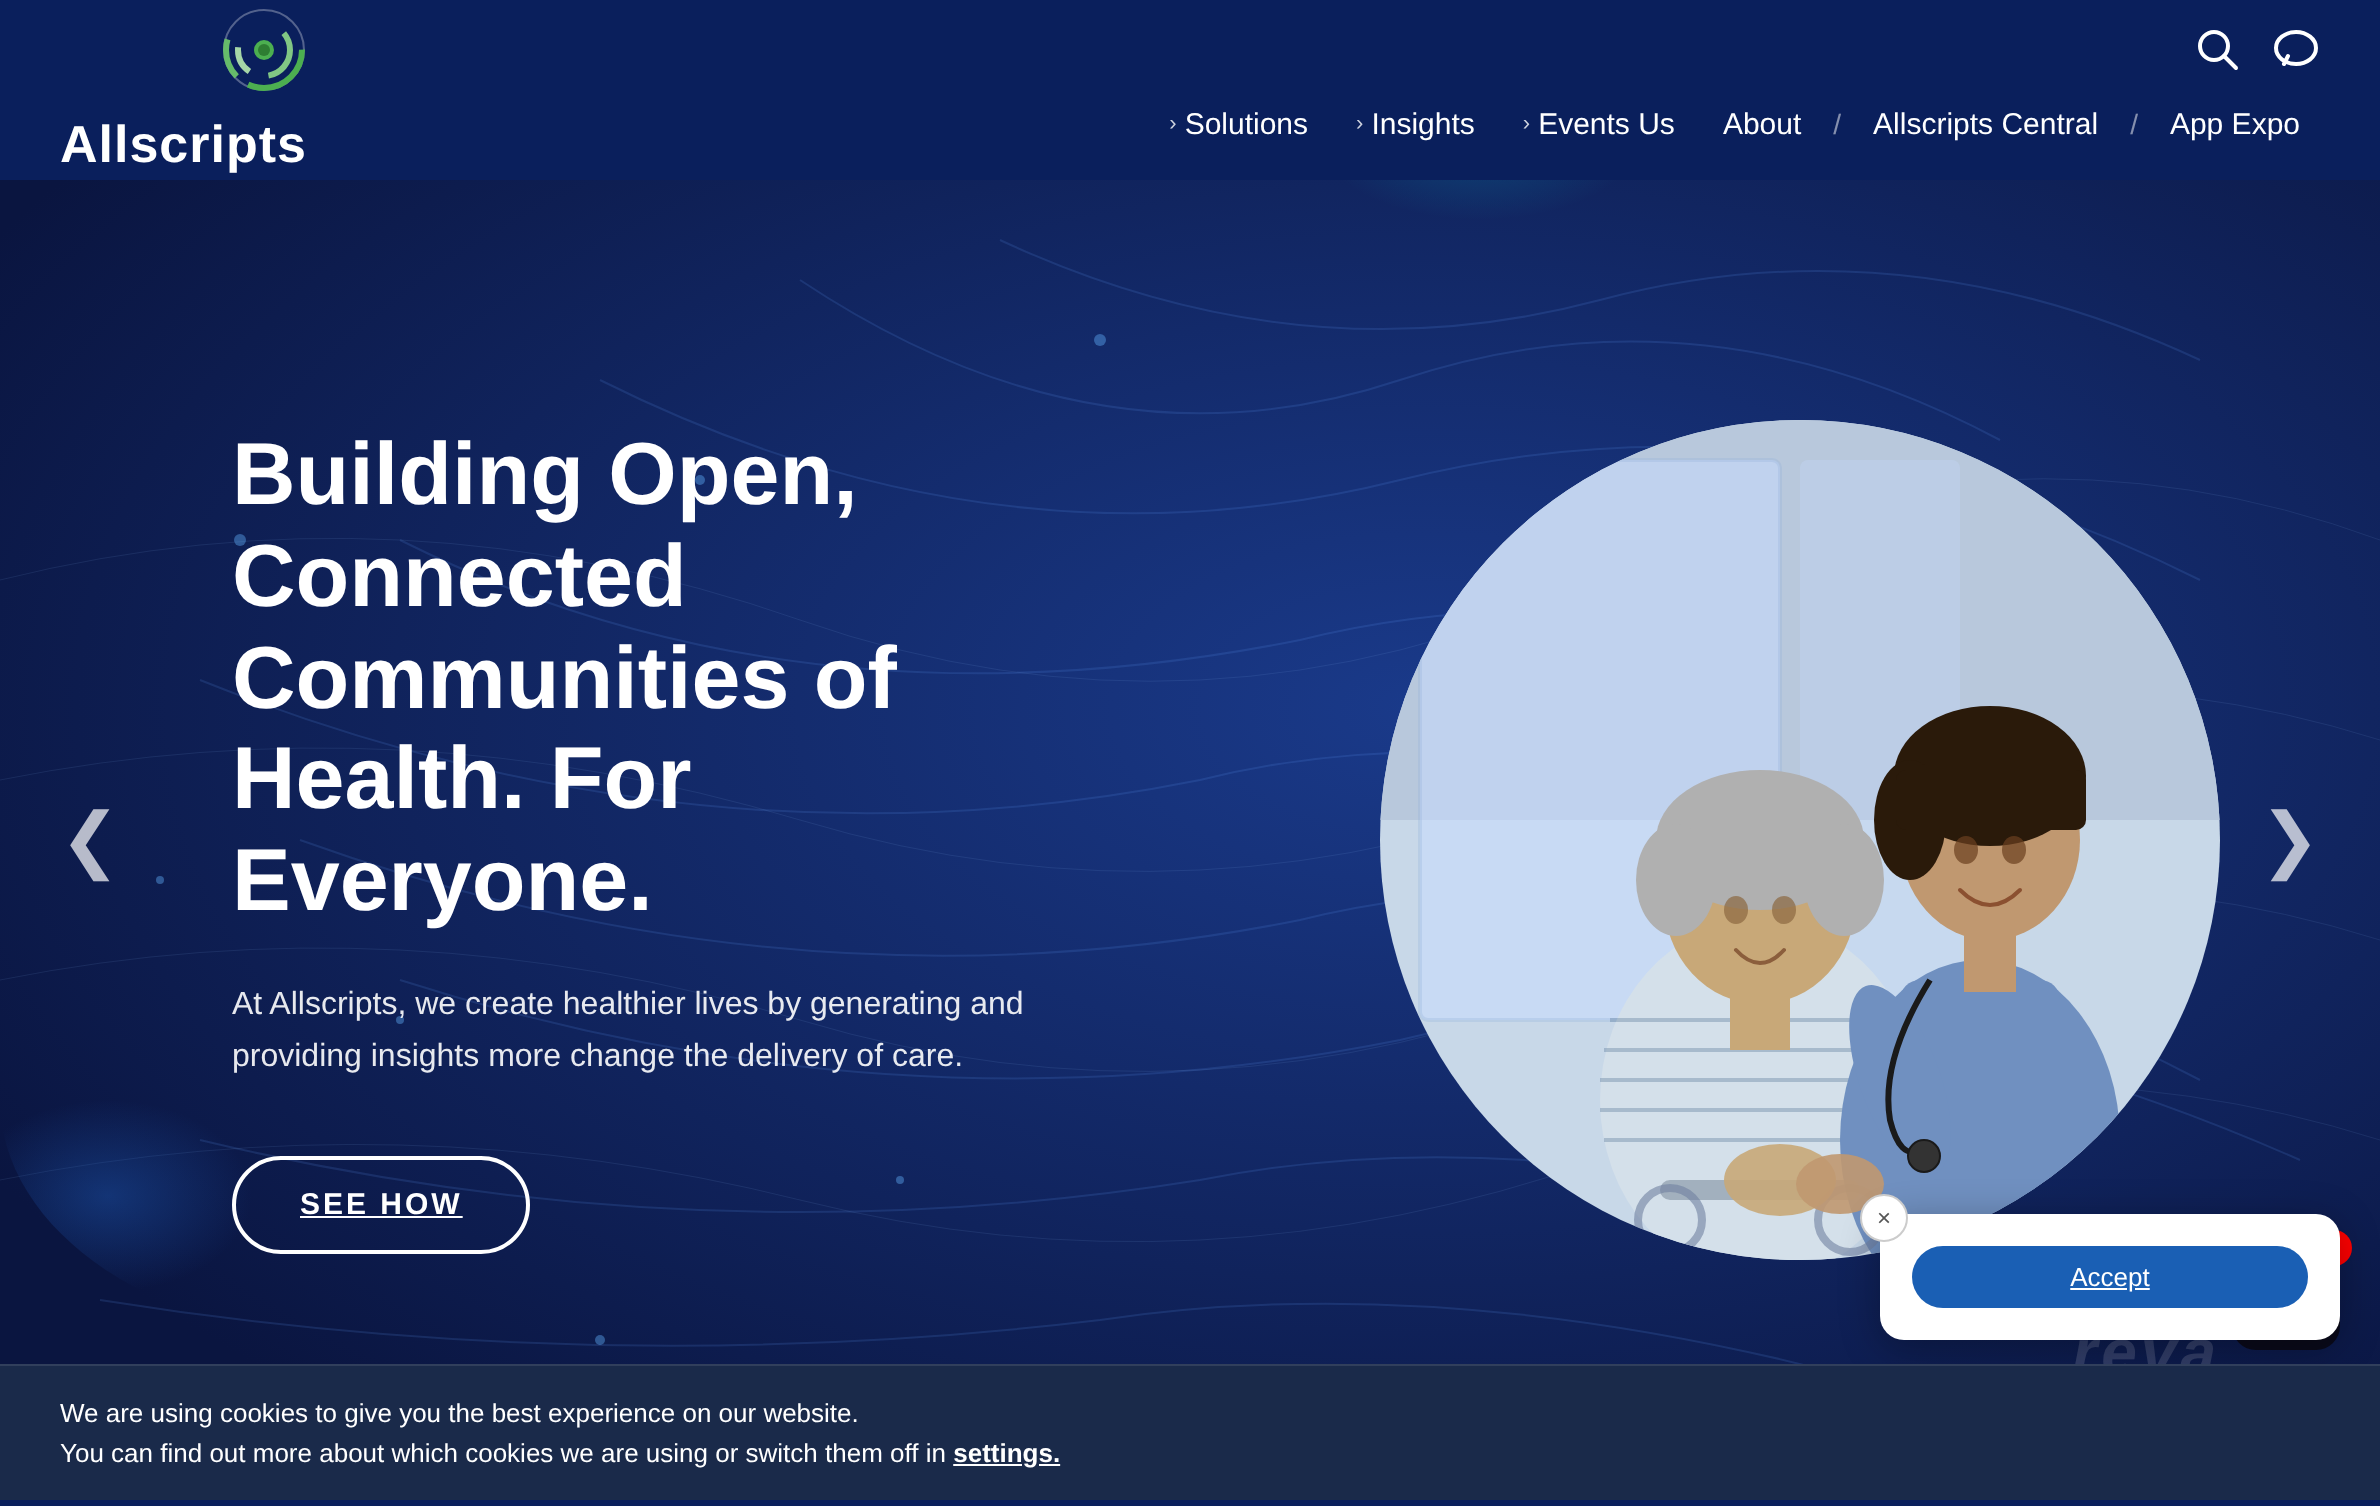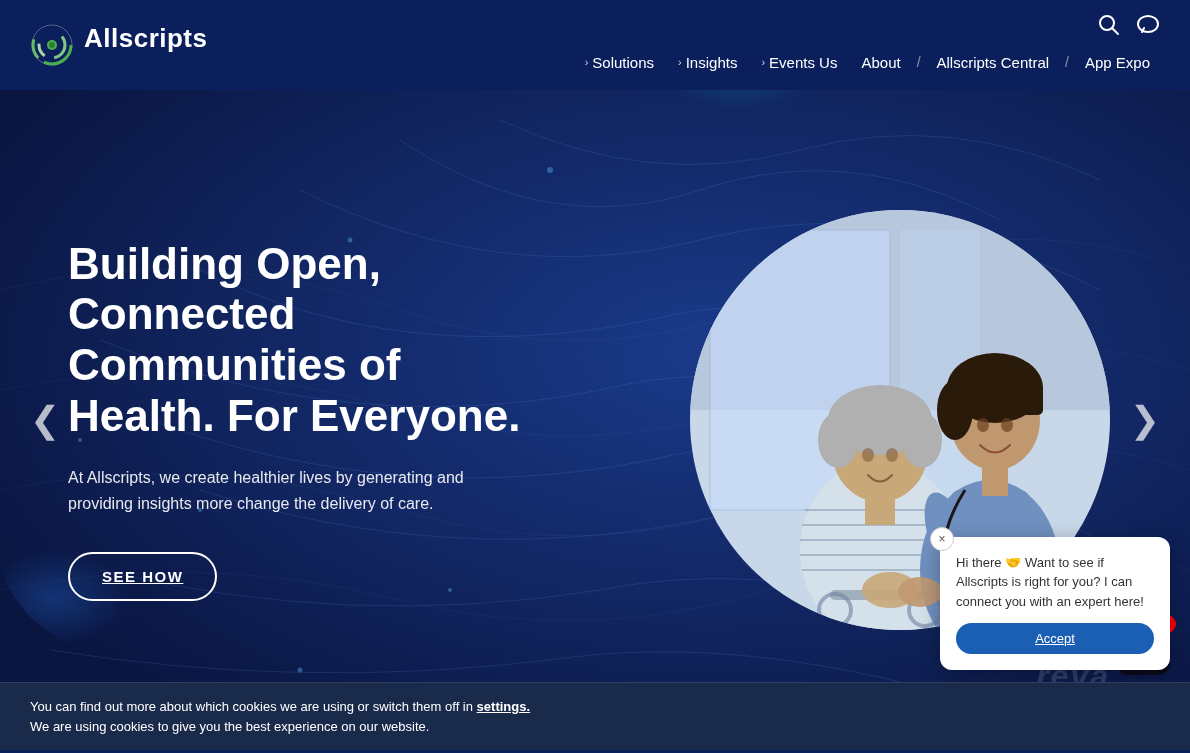--- a/index.html
+++ b/index.html
@@ -11,23 +11,24 @@
       display: flex;
       align-items: center;
       justify-content: space-between;
       padding: 0 30px;
       height: 90px;
       position: relative;
       z-index: 10;
     }
     .navbar-logo {
       display: flex;
-      align-items: flex-start;
+      align-items: flex-end;
       gap: 10px;
       text-decoration: none;
+      flex-direction: column;
     }
     .logo-text {
       color: white;
       font-size: 26px;
       font-weight: bold;
       letter-spacing: 0.5px;
     }
     .navbar-icons {
       display: flex;
       align-items: center;
@@ -93,21 +94,21 @@
     .hero-bg svg {
       position: absolute;
       inset: 0;
       width: 100%;
       height: 100%;
     }
 
     .hero-content {
       position: relative;
       z-index: 2;
-      padding-left: 68px;
+      padding-left: 116px;
       max-width: 550px;
     }
     .hero-title {
       color: white;
       font-size: 44px;
       font-weight: 900;
       line-height: 1.15;
       margin-bottom: 24px;
     }
     .hero-subtitle {
@@ -484,43 +485,42 @@
     <div class="carousel-dot"></div>
     <div class="carousel-dot"></div>
   </div>
 
   <div class="reva-watermark">reva</div>
 
   <div class="chat-widget">
     <button class="chat-close">
       <span>×</span>
     </button>
-    <p class="chat-text">Hi there 🤝 Want to see if Allscripts is right for you? I can connect you with an expert here!</p>
     <button class="chat-accept-btn">
       <span>Accept</span>
     </button>
   </div>
 
   <div style="position:absolute; bottom:75px; right:20px; width:54px; height:54px; background:#0a0a1a; border-radius:12px; display:flex; align-items:center; justify-content:center; z-index:9;">
     <svg width="32" height="32" viewBox="0 0 32 32" xmlns="http://www.w3.org/2000/svg">
       <rect x="4" y="8" width="24" height="18" rx="4" fill="#3a6fd8"></rect>
       <circle cx="11" cy="17" r="3" fill="white"></circle>
       <circle cx="21" cy="17" r="3" fill="white"></circle>
       <rect x="14" y="4" width="4" height="6" rx="2" fill="#3a6fd8"></rect>
       <circle cx="16" cy="4" r="2" fill="#aac4ff"></circle>
       <rect x="0" y="15" width="4" height="8" rx="2" fill="#3a6fd8"></rect>
       <rect x="28" y="15" width="4" height="8" rx="2" fill="#3a6fd8"></rect>
     </svg>
     <div style="position:absolute;top:-6px;right:-6px;background:red;color:white;border-radius:50%;width:18px;height:18px;font-size:10px;display:flex;align-items:center;justify-content:center;font-weight:bold;">1</div>
   </div>
 
   <div class="cookie-bar">
     <div class="cookie-text">
+      <div>We are using cookies to give you the best experience on our website.</div>
       <div>
         <span>You can find out more about which cookies we are using or switch them off in</span>
         <a href="#">
           <strong>settings.</strong>
         </a>
       </div>
-      <div>We are using cookies to give you the best experience on our website.</div>
     </div>
   </div>
 </section>
 
 </body></html>

